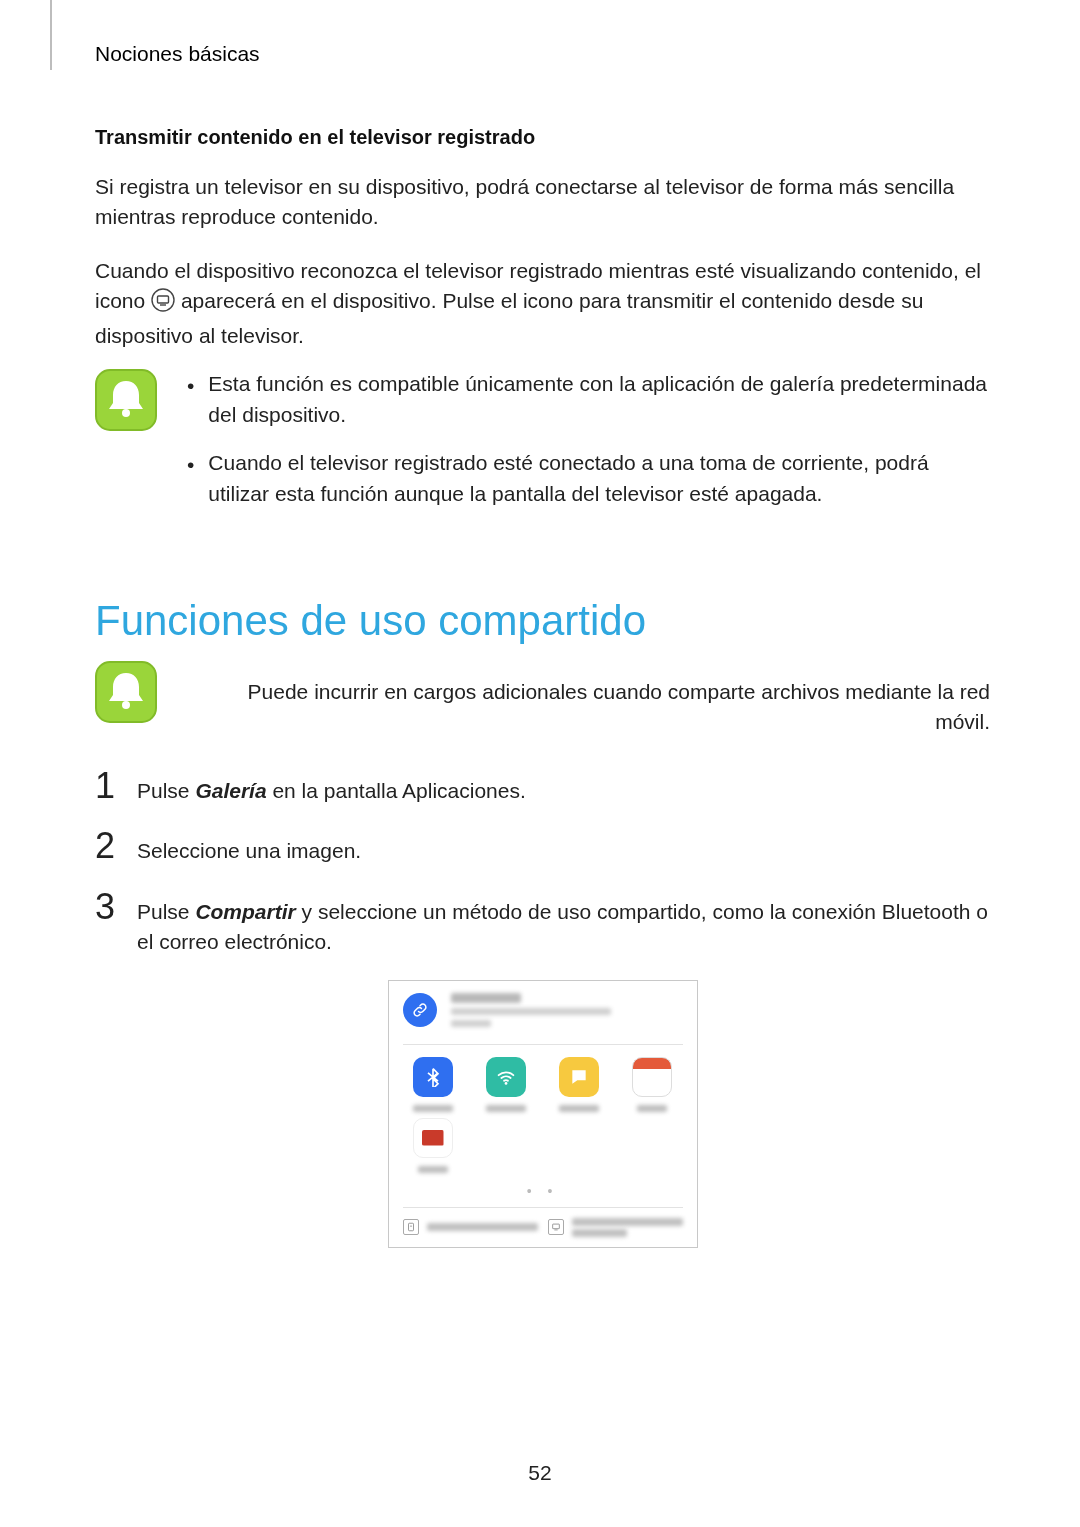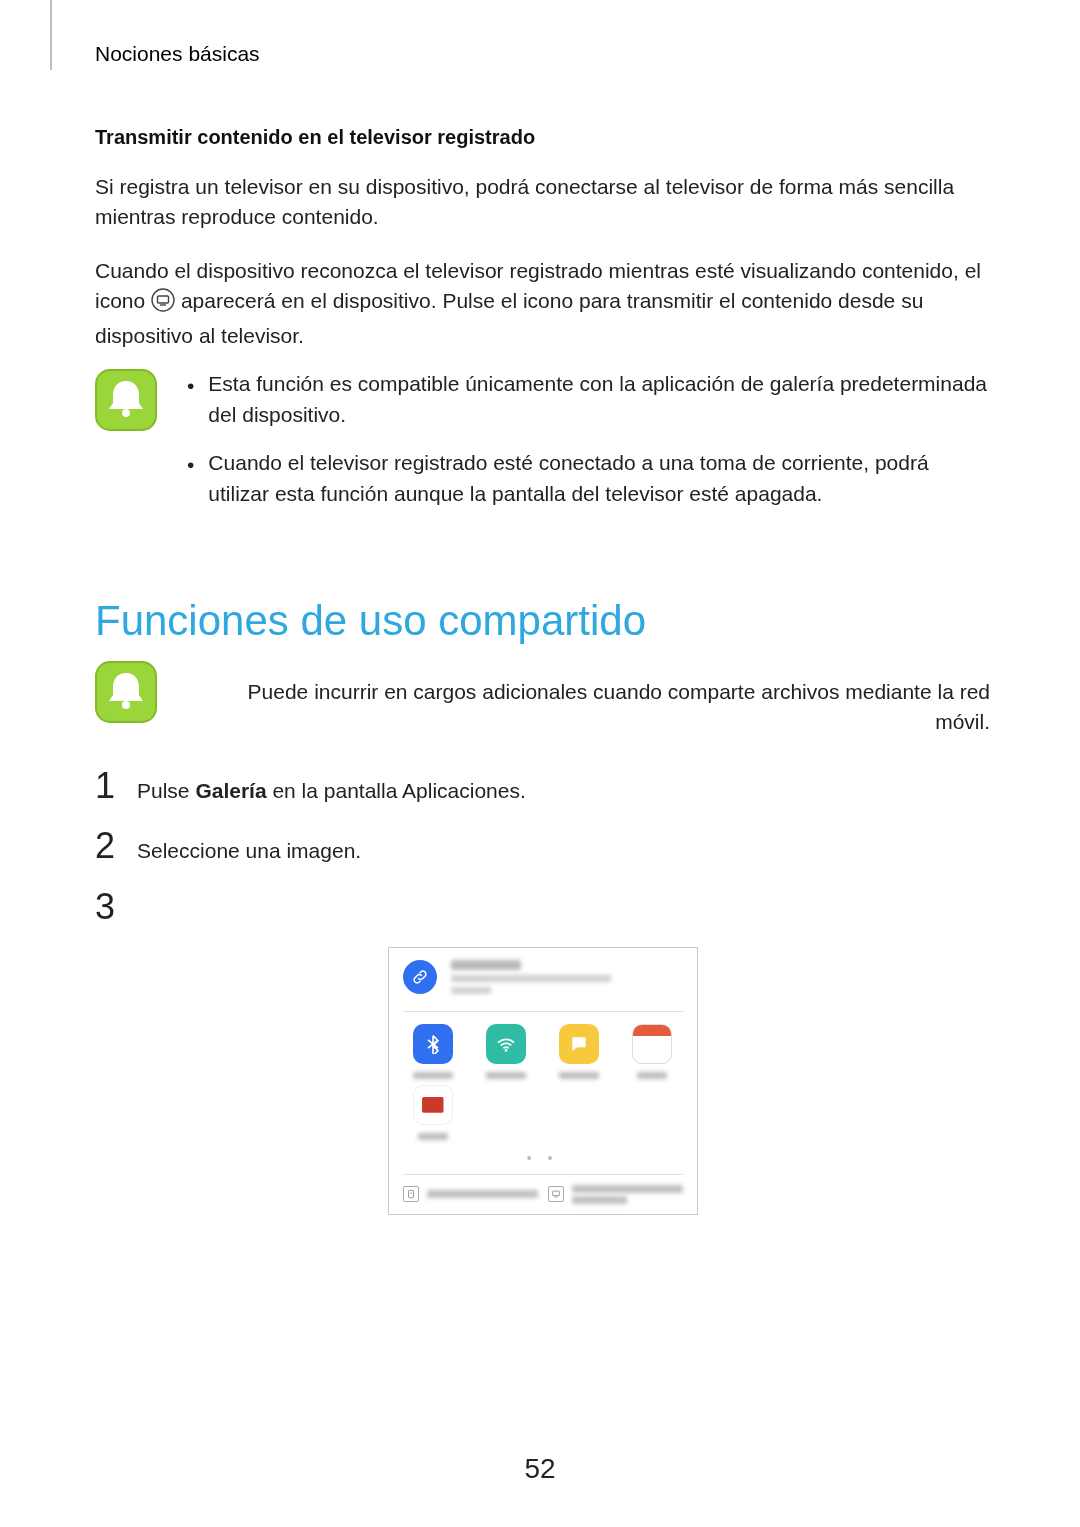--- a/index.html
+++ b/index.html
@@ -13,21 +13,21 @@
   .note-row { display: flex; align-items: flex-start; gap: 28px; margin-bottom: 14px; }
   .note-icon { flex: 0 0 64px; height: 64px; }
   .note-list { flex: 1; }
   .note-bullet { display: flex; gap: 14px; font-size: 21px; line-height: 1.45; margin-bottom: 18px; }
   .note-bullet .dot { flex: 0 0 auto; padding-top: 2px; }
   .note-single { font-size: 21px; line-height: 1.45; flex: 1; padding-top: 16px; text-align: right; }
   .h1 { font-size: 42px; font-weight: 400; color: #2fa7df; margin-top: 70px; margin-bottom: 16px; }
   .step-row { display: flex; align-items: baseline; gap: 16px; margin-bottom: 22px; }
   .step-num { font-size: 36px; font-weight: 400; color: #222; width: 26px; line-height: 1; }
   .step-text { font-size: 21px; line-height: 1.45; flex: 1; }
-  .bold { font-weight: 700; }
+  .bold { font-weight: 700; font-style: italic; }
   .screenshot-wrap { display: flex; justify-content: center; margin-top: 10px; }
   .mock { width: 310px; border: 1px solid #c8c8c8; padding: 12px 14px 10px 14px; background: #fff; }
   .mock-top { display: flex; align-items: flex-start; gap: 14px; border-bottom: 1px solid #e2e2e2; padding-bottom: 12px; margin-bottom: 12px; }
   .mock-link-icon { width: 34px; height: 34px; border-radius: 50%; background: #2f6ff0; display: flex; align-items: center; justify-content: center; }
   .blur-line { filter: blur(2px); height: 8px; background: #b8b8b8; border-radius: 2px; margin-bottom: 5px; }
   .blur-title { width: 70px; height: 10px; }
   .blur-sub { width: 160px; height: 7px; background: #cfcfcf; }
   .mock-grid { display: flex; justify-content: space-between; margin-bottom: 6px; }
   .mock-item { display: flex; flex-direction: column; align-items: center; width: 60px; }
   .sq { width: 40px; height: 40px; border-radius: 10px; display: flex; align-items: center; justify-content: center; margin-bottom: 8px; }
@@ -38,21 +38,21 @@
   .sq-mail { background: #fff; border: 1px solid #eee; position: relative; }
   .sq-mail .env { width: 22px; height: 16px; background: #c93a2a; clip-path: polygon(0 0,100% 0,100% 100%,0 100%); position: relative; border-radius: 2px; }
   .blur-label { width: 40px; height: 7px; background: #bdbdbd; filter: blur(2px); border-radius: 2px; }
   .blur-label.sm { width: 30px; }
   .mock-row2 { display: flex; margin-bottom: 10px; }
   .mock-dots { text-align: center; color: #bbb; font-size: 14px; letter-spacing: 6px; margin: 4px 0 8px; }
   .mock-bottom { display: flex; gap: 10px; border-top: 1px solid #e2e2e2; padding-top: 10px; }
   .mock-bottom .half { flex: 1; display: flex; align-items: center; gap: 8px; }
   .tiny-icon { width: 16px; height: 16px; border: 1px solid #aaa; border-radius: 2px; display: flex; align-items: center; justify-content: center; }
   .blur-bt { height: 8px; background: #c0c0c0; filter: blur(2px); border-radius: 2px; flex: 1; }
-  .pagenum { position: absolute; bottom: 42px; left: 0; right: 0; text-align: center; font-size: 28px; color: #222; }
+  .pagenum { position: absolute; bottom: 42px; left: 0; right: 0; text-align: center; font-size: 21px; color: #222; }
 </style>
 </head>
 <body>
 
 <div class="page">
   <div class="rule-v"></div>
 
   <div class="breadcrumb">Nociones básicas</div>
 
   <div class="h4">Transmitir contenido en el televisor registrado</div>
@@ -114,20 +114,23 @@
     </div>
   </div>
 
   <div class="step-row">
     <div class="step-num">2</div>
     <div class="step-text">Seleccione una imagen.</div>
   </div>
 
   <div class="step-row">
     <div class="step-num">3</div>
+    <div class="step-text">
+      <span>Pulse </span><span class="bold">Compartir</span><span> y seleccione un método de uso compartido, como la conexión Bluetooth o el correo electrónico.</span>
+    </div>
   </div>
 
   <div class="screenshot-wrap">
     <div class="mock">
       <div class="mock-top">
         <div class="mock-link-icon">
           <svg width="18" height="18" viewBox="0 0 24 24">
               <path d="M10 14a4 4 0 0 0 5.66 0l3-3a4 4 0 1 0-5.66-5.66l-1 1M14 10a4 4 0 0 0-5.66 0l-3 3a4 4 0 1 0 5.66 5.66l1-1" fill="none" stroke="#fff" stroke-width="2" stroke-linecap="round"></path>
             </svg>
         </div>

